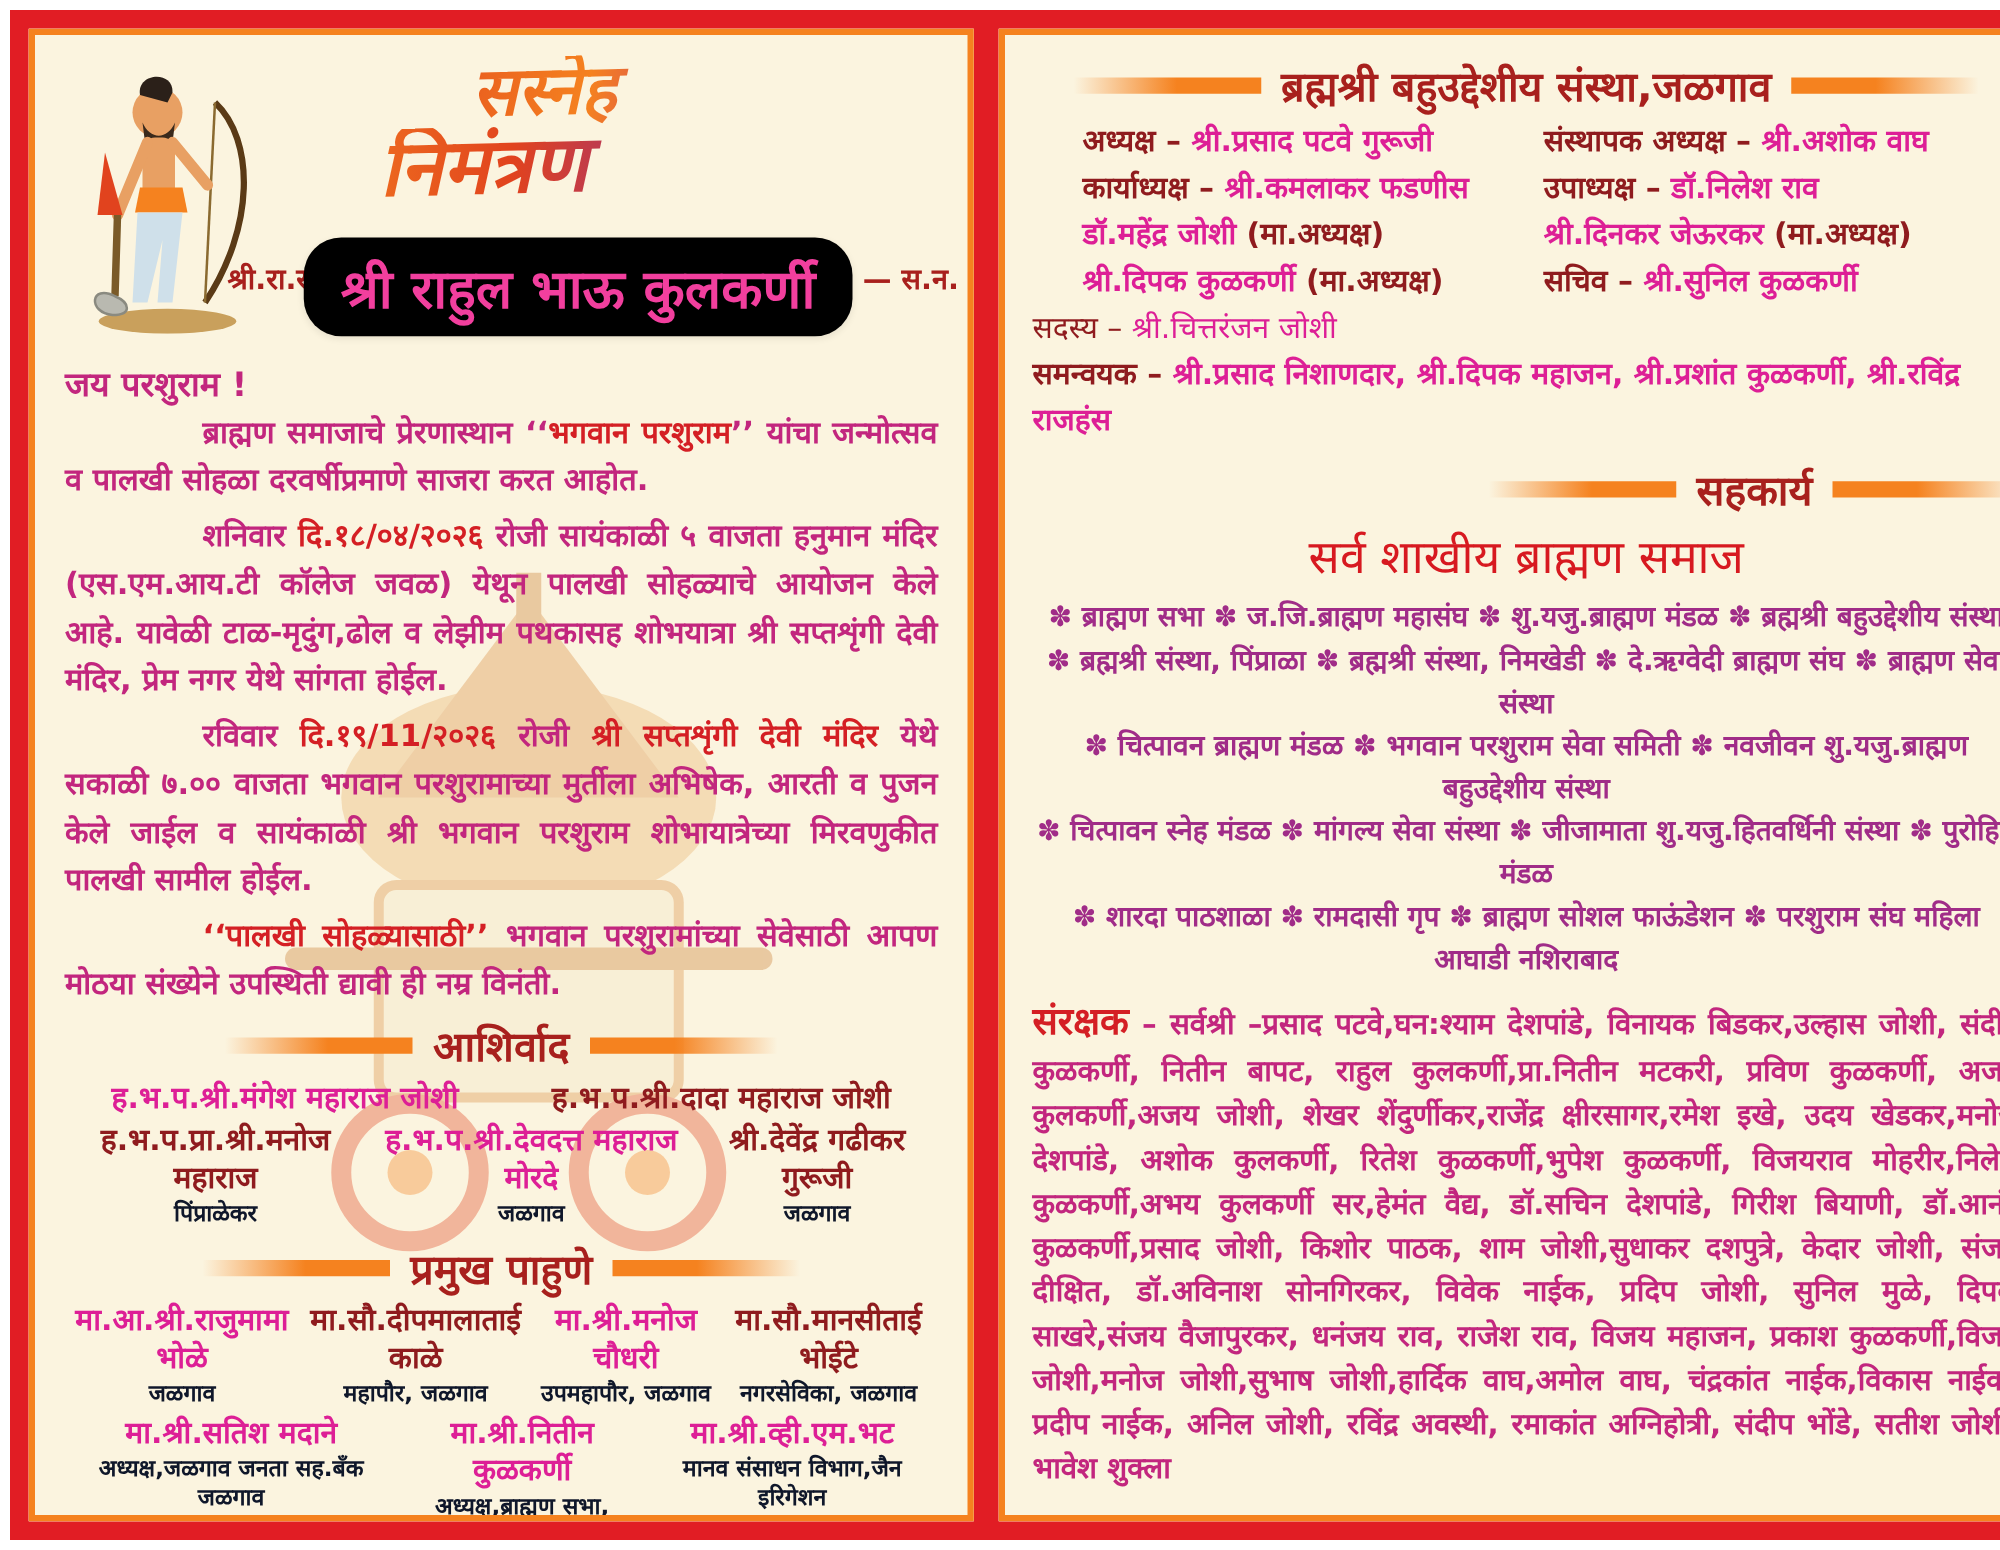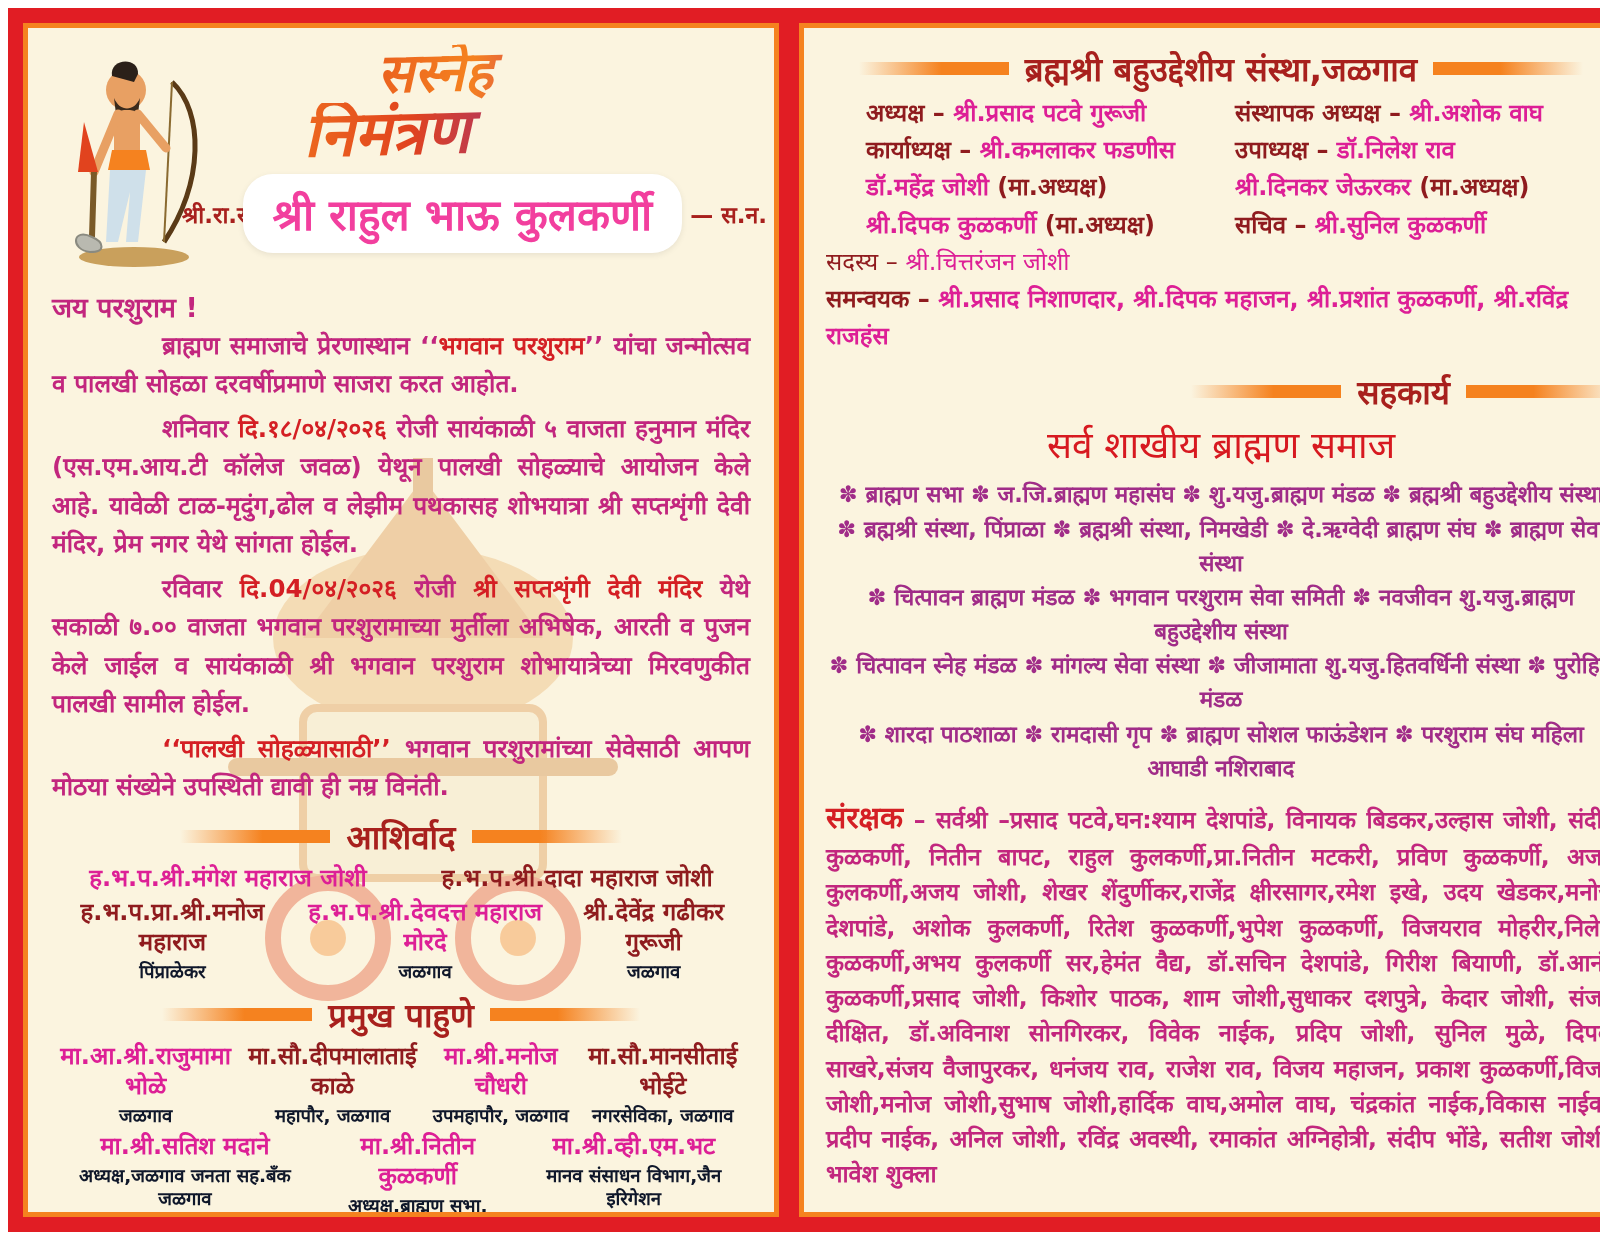--- a/index.html
+++ b/index.html
@@ -31,21 +31,21 @@
   .logo{width:420px;margin:4px auto 0 auto;text-align:center;transform:rotate(-1.5deg);
         font-weight:bold;font-style:italic;line-height:1.02;}
   .logo .l1{font-size:54px;display:block;margin-left:70px;
         background:linear-gradient(100deg,#E1431E 10%,#F5821F 60%,#C22581 95%);
         -webkit-background-clip:text;background-clip:text;color:transparent;}
   .logo .l2{font-size:62px;display:block;margin-left:-30px;
         background:linear-gradient(95deg,#F5821F 15%,#E1431E 55%,#8E2D8F 92%);
         -webkit-background-clip:text;background-clip:text;color:transparent;}
   .salute-row{position:absolute;left:130px;right:0;top:128px;display:flex;align-items:center;}
   .salute-pre{font-size:23px;font-weight:bold;color:#A8201D;flex:0 0 auto;}
-  .name-plate{background:#ffffff;border-radius:30px;padding:10px 30px;margin:0 8px 0 -4px;
+  .name-plate{background:#000000;border-radius:30px;padding:10px 30px;margin:16px 8px 0 -4px;
               box-shadow:0 2px 6px rgba(0,0,0,0.08);}
   .name-plate .nm{font-size:43px;font-weight:bold;color:#F23F9E;white-space:nowrap;}
   .salute-suf{font-size:23px;font-weight:bold;color:#A8201D;flex:0 0 auto;}
 
   .greeting{font-size:27px;font-weight:bold;margin:10px 0 2px 0;}
   .body-para{font-size:24.5px;line-height:1.57;font-weight:bold;text-align:justify;
              margin:2px 0 6px 0;text-indent:110px;}
   .palkhi-mark{position:absolute;left:180px;top:430px;width:430px;height:560px;z-index:0;opacity:0.35;}
 
   .people-row{display:flex;justify-content:space-around;align-items:flex-start;margin:4px 0;}
@@ -120,21 +120,21 @@
             <span class="salute-suf">— स.न.</span>
           </div>
         </div>
 
         <div class="greeting magenta">जय परशुराम !</div>
 
         <p class="body-para magenta"><span>ब्राह्मण समाजाचे प्रेरणास्थान ‘‘</span><span class="red">भगवान परशुराम</span><span>’’ यांचा जन्मोत्सव व पालखी सोहळा दरवर्षीप्रमाणे साजरा करत आहोत.</span></p>
 
         <p class="body-para magenta"><span>शनिवार </span><span class="red">दि.१८/०४/२०२६</span><span> रोजी सायंकाळी ५ वाजता हनुमान मंदिर (एस.एम.आय.टी कॉलेज जवळ) येथून पालखी सोहळ्याचे आयोजन केले आहे. यावेळी टाळ-मृदुंग,ढोल व लेझीम पथकासह शोभयात्रा श्री सप्तशृंगी देवी मंदिर, प्रेम नगर येथे सांगता होईल.</span></p>
 
-        <p class="body-para magenta"><span>रविवार </span><span class="red">दि.04/०४/२०२६</span><span> रोजी </span><span class="red">श्री सप्तशृंगी देवी मंदिर</span><span> येथे सकाळी ७.०० वाजता भगवान परशुरामाच्या मुर्तीला अभिषेक, आरती व पुजन केले जाईल व सायंकाळी श्री भगवान परशुराम शोभायात्रेच्या मिरवणुकीत पालखी सामील होईल.</span></p>
+        <p class="body-para magenta"><span>रविवार </span><span class="red">दि.१९/11/२०२६</span><span> रोजी </span><span class="red">श्री सप्तशृंगी देवी मंदिर</span><span> येथे सकाळी ७.०० वाजता भगवान परशुरामाच्या मुर्तीला अभिषेक, आरती व पुजन केले जाईल व सायंकाळी श्री भगवान परशुराम शोभायात्रेच्या मिरवणुकीत पालखी सामील होईल.</span></p>
 
         <p class="body-para magenta"><span class="red">‘‘पालखी सोहळ्यासाठी’’</span><span> भगवान परशुरामांच्या सेवेसाठी आपण मोठया संख्येने उपस्थिती द्यावी ही नम्र विनंती.</span></p>
 
         <div class="sec-head">
           <span class="bar l"></span>
           <span class="txt">आशिर्वाद</span>
           <span class="bar r"></span>
         </div>
         <div class="people-row">
           <div class="person">

